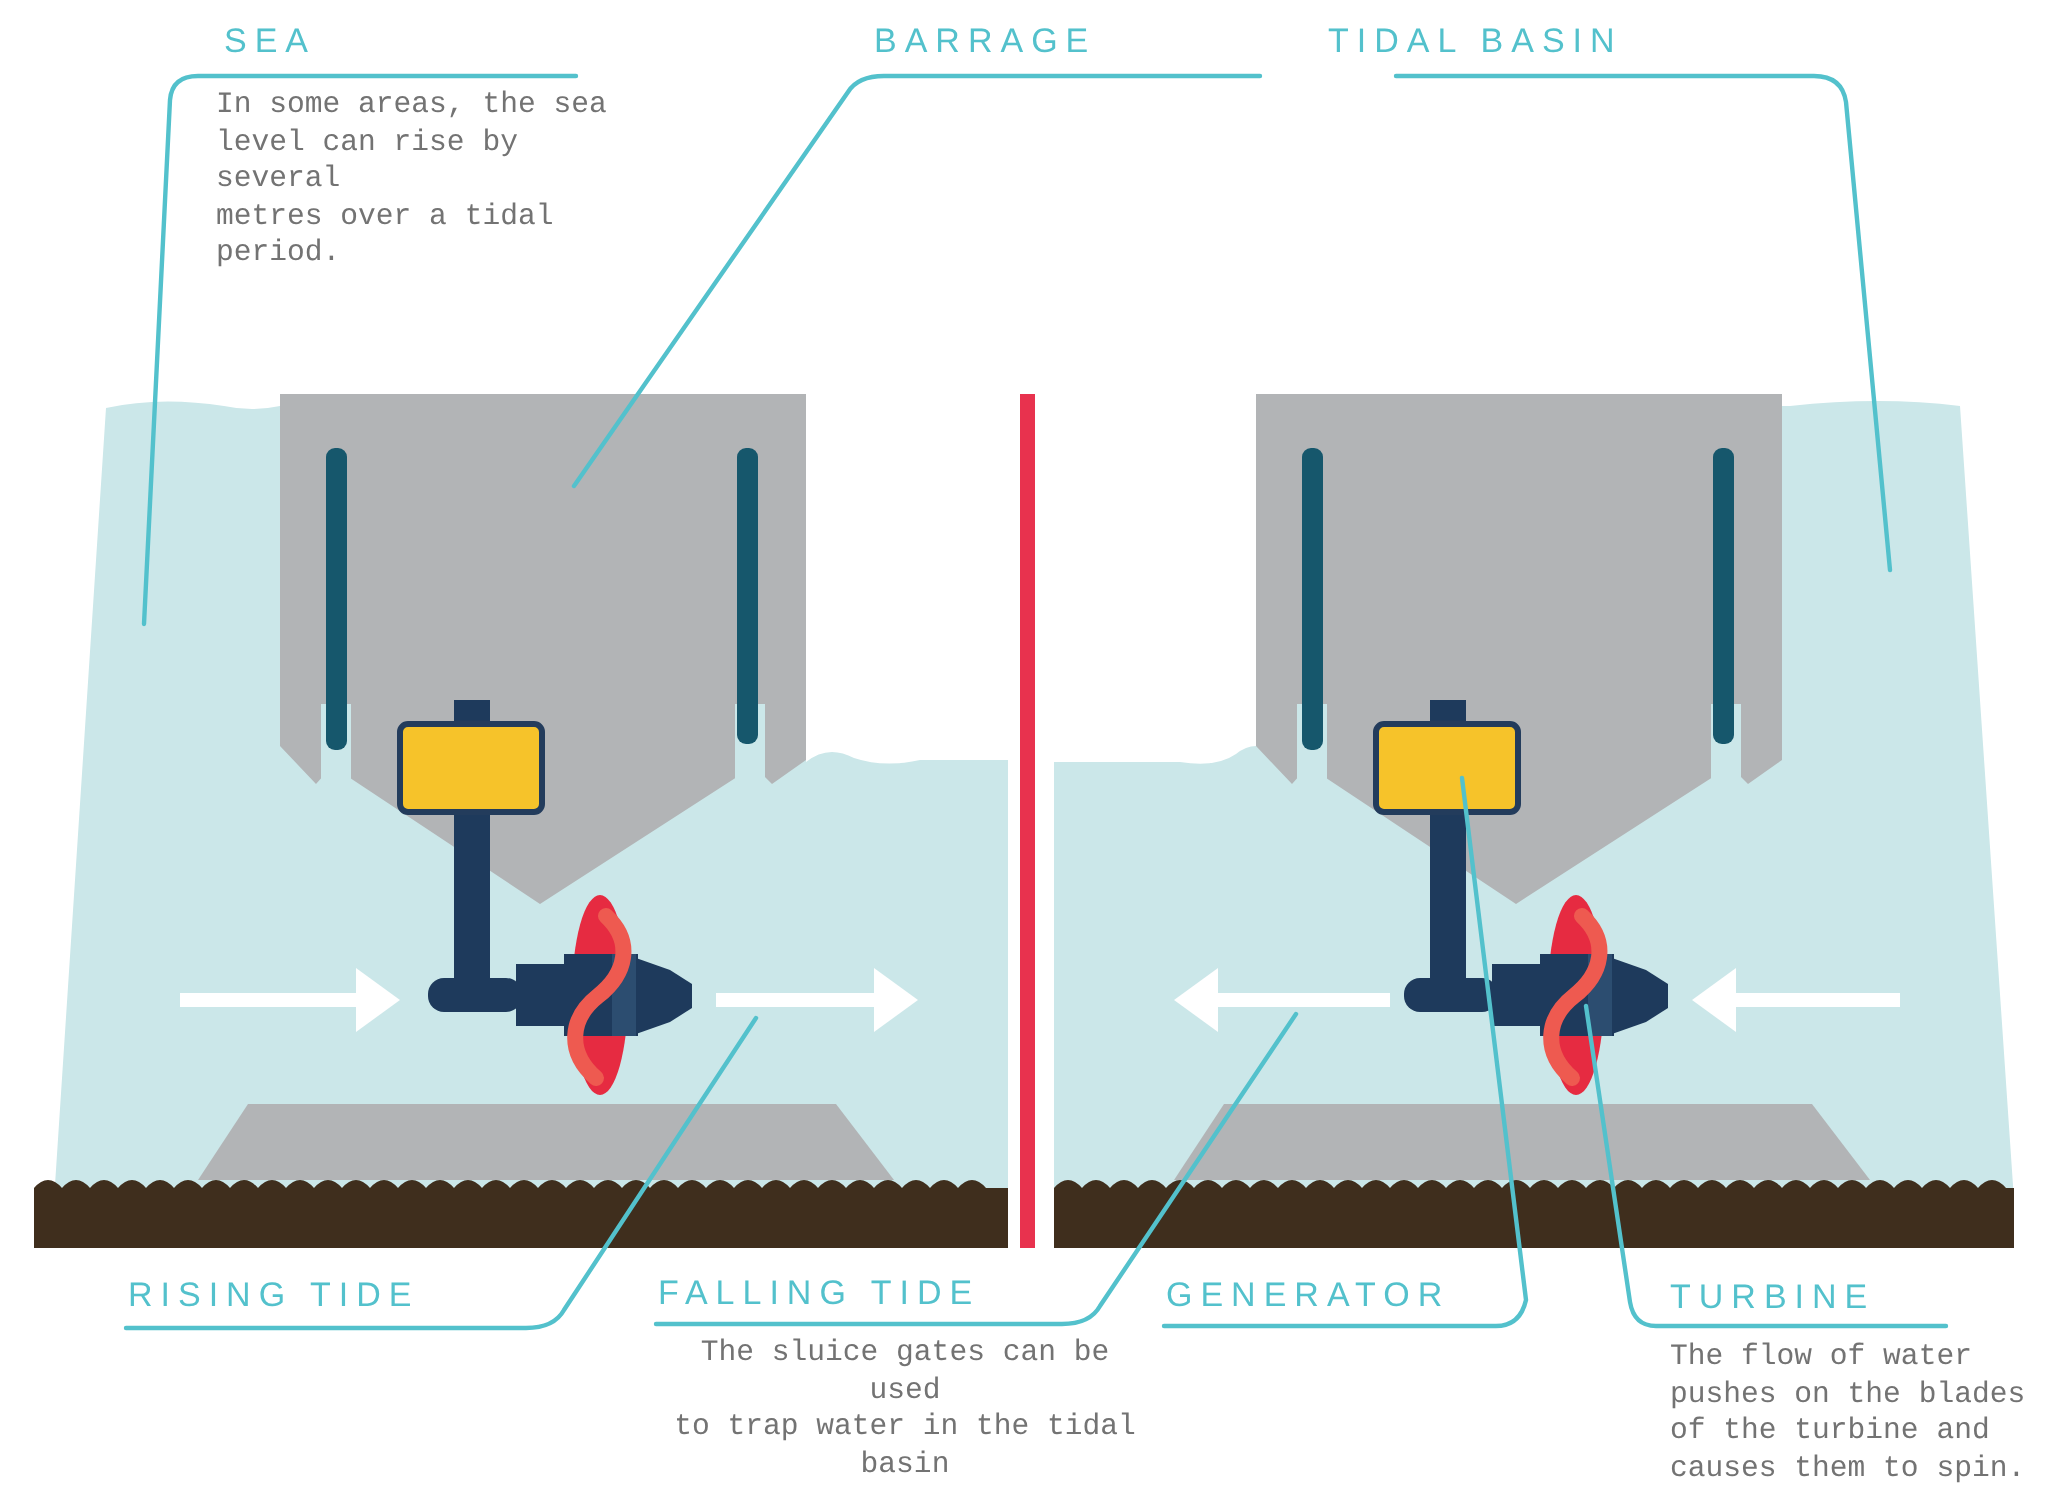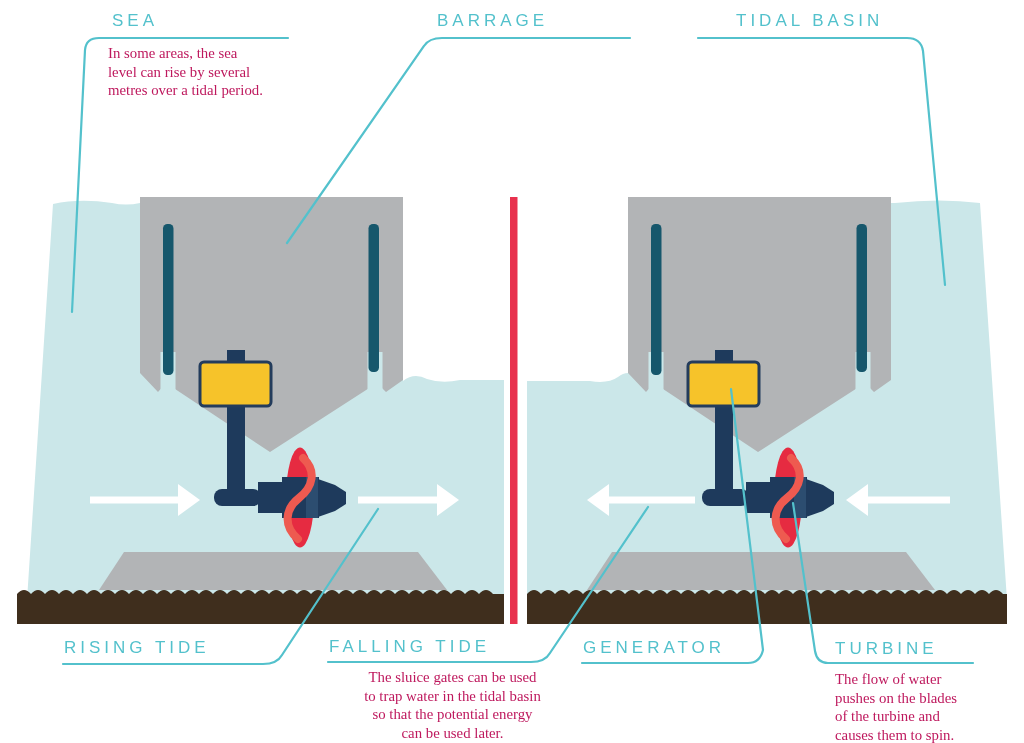--- a/index.html
+++ b/index.html
@@ -2,22 +2,22 @@
 <html><head>
 <meta charset="utf-8">
 <style>
   html,body{margin:0;padding:0;background:#ffffff;}
   #stage{position:relative;width:1024px;height:743px;background:#ffffff;overflow:hidden;
          font-family:"Liberation Sans",sans-serif;}
   #diagram{position:absolute;left:0;top:0;}
   .label{position:absolute;}
   .label h2{margin:0;font-size:17px;font-weight:normal;letter-spacing:4px;
             color:#53c1cc;font-family:"Liberation Sans",sans-serif;white-space:nowrap;}
-  .label p{margin:0;font-size:14.8px;line-height:18.5px;color:#be185d;
-           white-space:pre-line;font-family:Liberation Serif, serif;}
+  .label p{margin:0;font-size:14.8px;line-height:18.5px;color:#737373;
+           white-space:pre-line;font-family:Liberation Mono, monospace;}
 </style>
 </head>
 <body>
 
 <div id="stage">
 
   <svg id="diagram" width="1024" height="743" viewBox="0 0 1024 743" xmlns="http://www.w3.org/2000/svg">
 
     <defs>
 
@@ -96,21 +96,21 @@
   <div class="label" style="left:108px;top:44px;width:205px;">
     <p>In some areas, the sea
 level can rise by several
 metres over a tidal period.</p>
   </div>
 
   <div class="label" style="left:437px;top:11px;">
     <h2>BARRAGE</h2>
   </div>
 
-  <div class="label" style="left:736px;top:11px;">
+  <div class="label" style="left:664px;top:11px;">
     <h2>TIDAL BASIN</h2>
   </div>
 
   <div class="label" style="left:64px;top:638px;">
     <h2>RISING TIDE</h2>
   </div>
 
   <div class="label" style="left:329px;top:637px;">
     <h2>FALLING TIDE</h2>
   </div>

